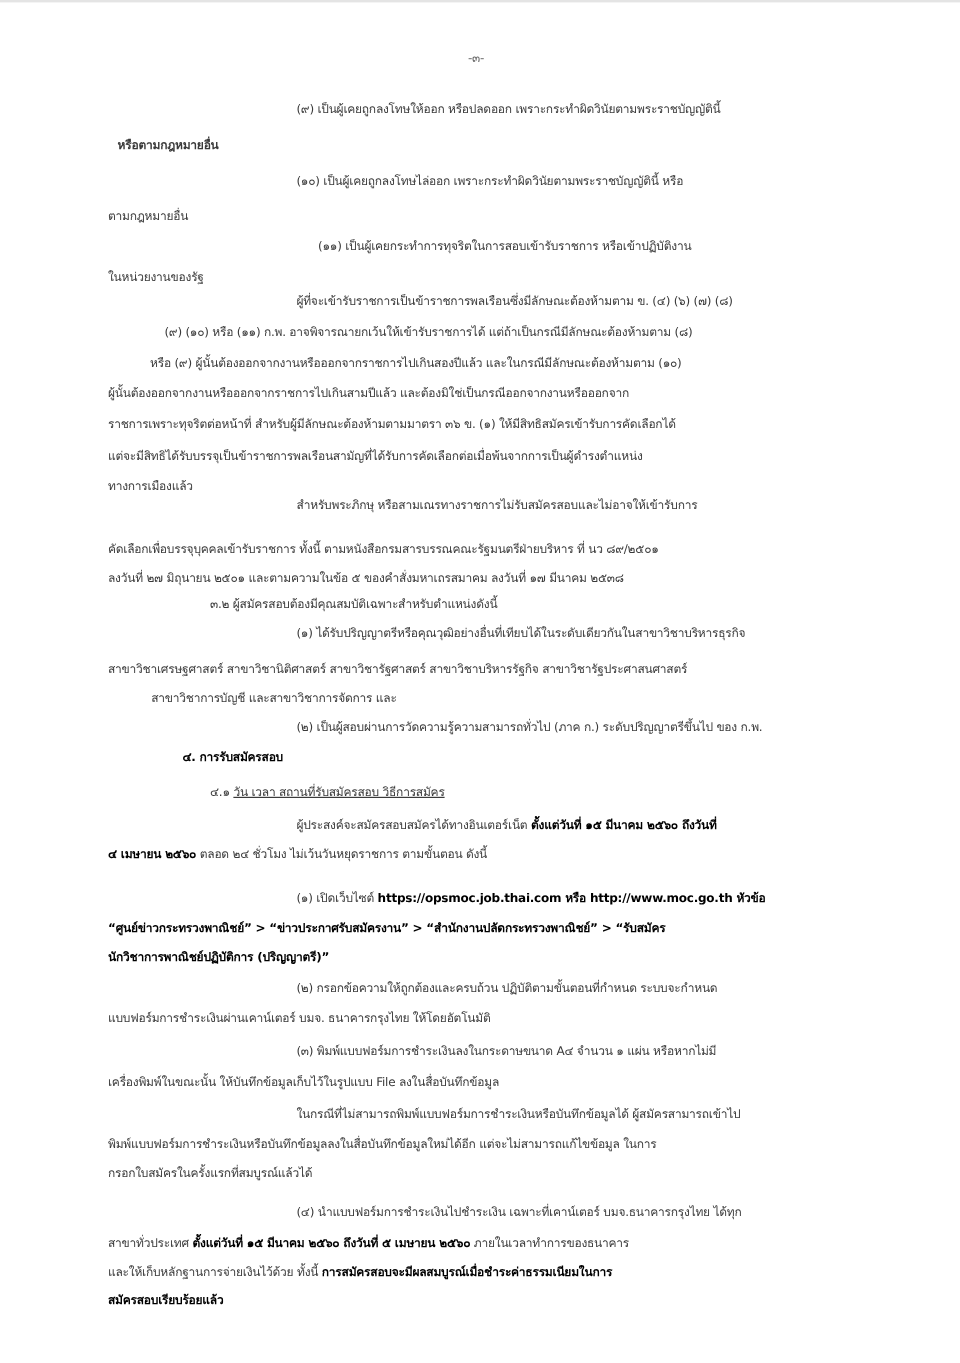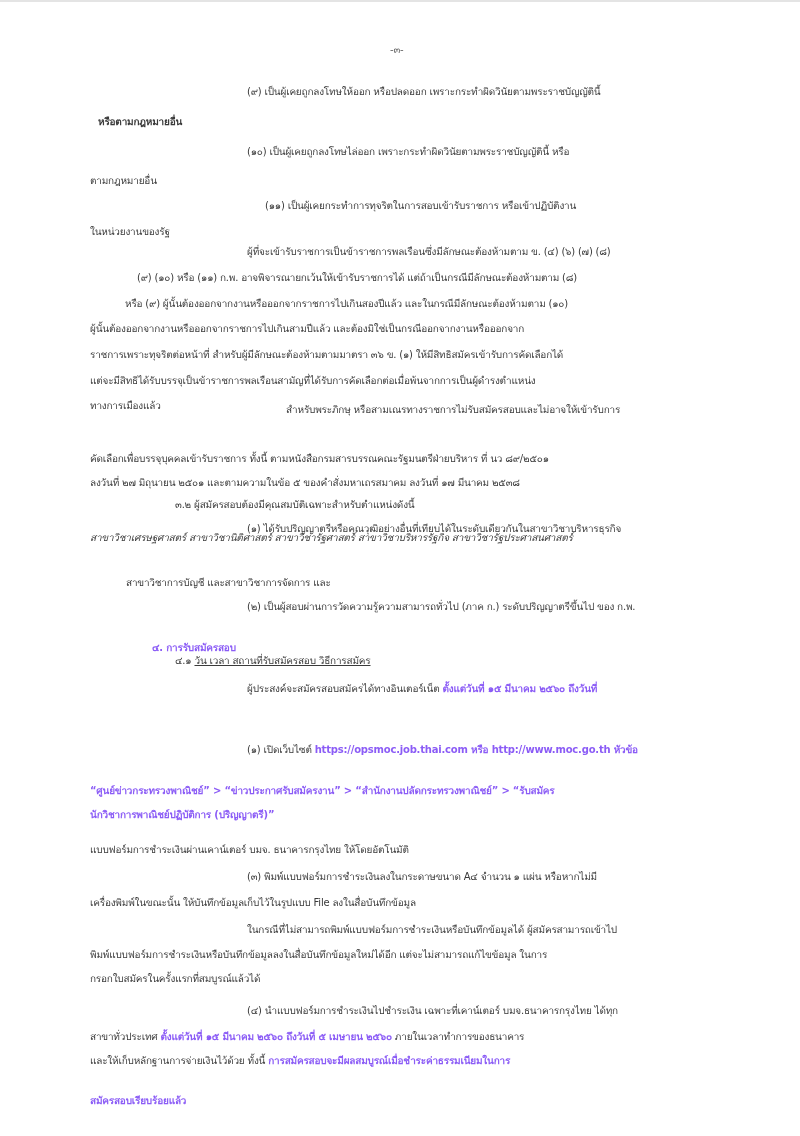--- a/index.html
+++ b/index.html
@@ -9,21 +9,21 @@
     color: #3a3a3a;
   }
   .page {
     position: absolute; left: 0; top: 0; width: 800px; height: 1136px;
     border-top: 2px solid #e4e4e4; box-sizing: border-box;
   }
   .line {
     position: absolute; white-space: nowrap; font-size: 10px; line-height: 16px;
     letter-spacing: -0.2px;
   }
-  .b { font-weight: bold; color: #8b5cf6; margin-top: 16px; }
+  .b { font-weight: bold; color: #000000; }
   .u { text-decoration: underline; }
   .pagenum { font-size: 10px; color: #666; }
 </style>
 </head>
 <body>
 
 <div class="page">
   <div class="line pagenum" style="left:390px;top:40px;">-๓-</div>
 
   <div class="line" style="left:247px;top:82px;">(๙) เป็นผู้เคยถูกลงโทษให้ออก หรือปลดออก เพราะกระทำผิดวินัยตามพระราชบัญญัตินี้</div>
@@ -34,45 +34,49 @@
   <div class="line" style="left:90px;top:222px;">ในหน่วยงานของรัฐ</div>
 
   <div class="line" style="left:247px;top:242px;">ผู้ที่จะเข้ารับราชการเป็นข้าราชการพลเรือนซึ่งมีลักษณะต้องห้ามตาม ข. (๔) (๖)  (๗) (๘)</div>
   <div class="line" style="left:90px;top:268px;margin-left:47px;">(๙) (๑๐) หรือ (๑๑) ก.พ. อาจพิจารณายกเว้นให้เข้ารับราชการได้ แต่ถ้าเป็นกรณีมีลักษณะต้องห้ามตาม (๘)</div>
   <div class="line" style="left:90px;top:294px;margin-left:35px;">หรือ (๙) ผู้นั้นต้องออกจากงานหรือออกจากราชการไปเกินสองปีแล้ว และในกรณีมีลักษณะต้องห้ามตาม (๑๐)</div>
   <div class="line" style="left:90px;top:319px;">ผู้นั้นต้องออกจากงานหรือออกจากราชการไปเกินสามปีแล้ว และต้องมิใช่เป็นกรณีออกจากงานหรือออกจาก</div>
   <div class="line" style="left:90px;top:345px;">ราชการเพราะทุจริตต่อหน้าที่ สำหรับผู้มีลักษณะต้องห้ามตามมาตรา ๓๖ ข. (๑) ให้มีสิทธิสมัครเข้ารับการคัดเลือกได้</div>
   <div class="line" style="left:90px;top:371px;">แต่จะมีสิทธิได้รับบรรจุเป็นข้าราชการพลเรือนสามัญที่ได้รับการคัดเลือกต่อเมื่อพ้นจากการเป็นผู้ดำรงตำแหน่ง</div>
   <div class="line" style="left:90px;top:396px;">ทางการเมืองแล้ว</div>
 
-  <div class="line" style="left:247px;top:400px;margin-left:39px;">สำหรับพระภิกษุ หรือสามเณรทางราชการไม่รับสมัครสอบและไม่อาจให้เข้ารับการ</div>
+  <div class="line" style="left:247px;top:412px;">สำหรับพระภิกษุ หรือสามเณรทางราชการไม่รับสมัครสอบและไม่อาจให้เข้ารับการ</div>
   <div class="line" style="left:90px;top:449px;">คัดเลือกเพื่อบรรจุบุคคลเข้ารับราชการ ทั้งนี้ ตามหนังสือกรมสารบรรณคณะรัฐมนตรีฝ่ายบริหาร ที่ นว ๘๙/๒๕๐๑</div>
   <div class="line" style="left:90px;top:473px;">ลงวันที่ ๒๗ มิถุนายน ๒๕๐๑ และตามความในข้อ ๕ ของคำสั่งมหาเถรสมาคม ลงวันที่ ๑๗ มีนาคม ๒๕๓๘</div>
 
   <div class="line" style="left:175px;top:495px;">๓.๒ ผู้สมัครสอบต้องมีคุณสมบัติเฉพาะสำหรับตำแหน่งดังนี้</div>
   <div class="line" style="left:247px;top:519px;">(๑) ได้รับปริญญาตรีหรือคุณวุฒิอย่างอื่นที่เทียบได้ในระดับเดียวกันในสาขาวิชาบริหารธุรกิจ</div>
-  <div class="line" style="left:90px;top:528px;font-style:italic;">สาขาวิชาเศรษฐศาสตร์ สาขาวิชานิติศาสตร์ สาขาวิชารัฐศาสตร์ สาขาวิชาบริหารรัฐกิจ สาขาวิชารัฐประศาสนศาสตร์</div>
+  <div class="line" style="left:90px;top:549px;">สาขาวิชาเศรษฐศาสตร์ สาขาวิชานิติศาสตร์ สาขาวิชารัฐศาสตร์ สาขาวิชาบริหารรัฐกิจ สาขาวิชารัฐประศาสนศาสตร์</div>
   <div class="line" style="left:90px;top:573px;margin-left:36px;">สาขาวิชาการบัญชี และสาขาวิชาการจัดการ และ</div>
   <div class="line" style="left:247px;top:597px;">(๒) เป็นผู้สอบผ่านการวัดความรู้ความสามารถทั่วไป (ภาค ก.) ระดับปริญญาตรีขึ้นไป ของ ก.พ.</div>
 
   <div class="line b" style="left:152px;top:622px;">๔. การรับสมัครสอบ</div>
   <div class="line" style="left:175px;top:651px;">
     <span>๔.๑ </span><span class="u">วัน เวลา สถานที่รับสมัครสอบ วิธีการสมัคร</span>
   </div>
 
   <div class="line" style="left:247px;top:679px;">
     <span>ผู้ประสงค์จะสมัครสอบสมัครได้ทางอินเตอร์เน็ต </span><span class="b">ตั้งแต่วันที่ ๑๕ มีนาคม ๒๕๖๐ ถึงวันที่</span>
   </div>
+  <div class="line" style="left:90px;top:703px;">
+    <span class="b">๔ เมษายน ๒๕๖๐</span><span> ตลอด ๒๔ ชั่วโมง ไม่เว้นวันหยุดราชการ ตามขั้นตอน ดังนี้</span>
+  </div>
 
   <div class="line" style="left:247px;top:740px;">
     <span>(๑) เปิดเว็บไซต์ </span><span class="b">https://opsmoc.job.thai.com หรือ http://www.moc.go.th หัวข้อ</span>
   </div>
   <div class="line b" style="left:90px;top:789px;">นักวิชาการพาณิชย์ปฏิบัติการ (ปริญญาตรี)”</div>
   <div class="line b" style="left:90px;top:765px;">“ศูนย์ข่าวกระทรวงพาณิชย์” &gt; “ข่าวประกาศรับสมัครงาน” &gt; “สำนักงานปลัดกระทรวงพาณิชย์” &gt; “รับสมัคร</div>
 
+  <div class="line" style="left:247px;top:815px;">(๒) กรอกข้อความให้ถูกต้องและครบถ้วน ปฏิบัติตามขั้นตอนที่กำหนด ระบบจะกำหนด</div>
   <div class="line" style="left:90px;top:840px;">แบบฟอร์มการชำระเงินผ่านเคาน์เตอร์ บมจ. ธนาคารกรุงไทย ให้โดยอัตโนมัติ</div>
 
   <div class="line" style="left:247px;top:867px;">(๓) พิมพ์แบบฟอร์มการชำระเงินลงในกระดาษขนาด A๔ จำนวน ๑ แผ่น หรือหากไม่มี</div>
   <div class="line" style="left:90px;top:893px;">เครื่องพิมพ์ในขณะนั้น ให้บันทึกข้อมูลเก็บไว้ในรูปแบบ File ลงในสื่อบันทึกข้อมูล</div>
   <div class="line" style="left:247px;top:920px;">ในกรณีที่ไม่สามารถพิมพ์แบบฟอร์มการชำระเงินหรือบันทึกข้อมูลได้ ผู้สมัครสามารถเข้าไป</div>
   <div class="line" style="left:90px;top:945px;">พิมพ์แบบฟอร์มการชำระเงินหรือบันทึกข้อมูลลงในสื่อบันทึกข้อมูลใหม่ได้อีก แต่จะไม่สามารถแก้ไขข้อมูล ในการ</div>
   <div class="line" style="left:90px;top:969px;">กรอกใบสมัครในครั้งแรกที่สมบูรณ์แล้วได้</div>
 
   <div class="line" style="left:247px;top:1001px;">(๔) นำแบบฟอร์มการชำระเงินไปชำระเงิน เฉพาะที่เคาน์เตอร์ บมจ.ธนาคารกรุงไทย ได้ทุก</div>
   <div class="line" style="left:90px;top:1027px;">

